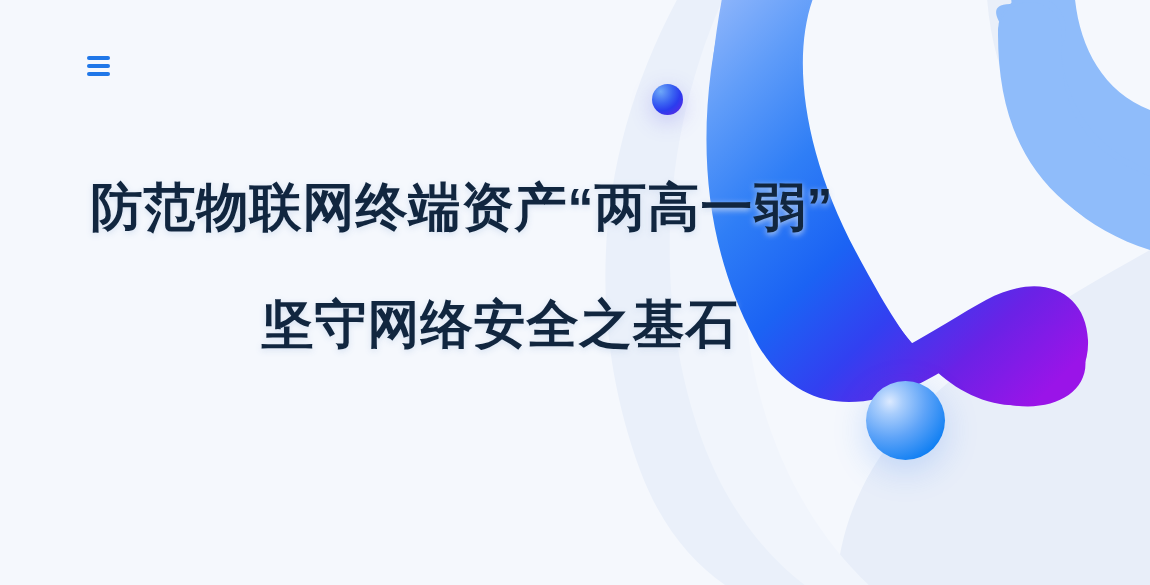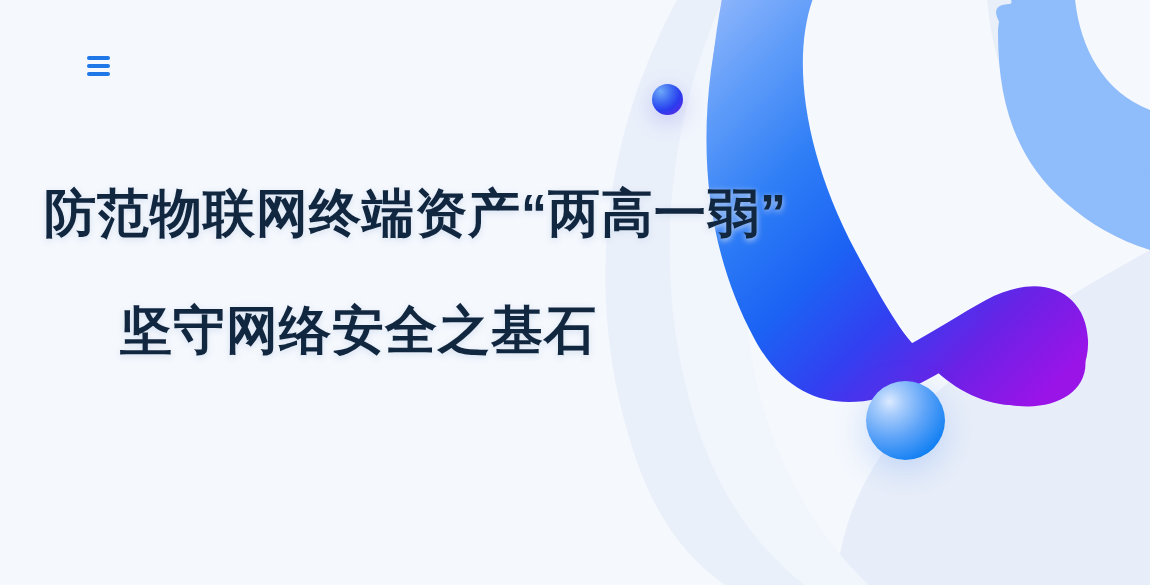--- a/index.html
+++ b/index.html
@@ -94,23 +94,24 @@
     width: 23px;
     height: 4px;
     border-radius: 2px;
     background: #1f77e8;
   }
 
   
   .headline {
     position: absolute;
     left: 0;
-    top: 186px;
+    top: 180px;
     width: 880px;
     z-index: 5;
+    text-align: center;
   }
   .headline-line {
     color: #11263f;
     font-size: 52px;
     font-weight: 700;
     line-height: 1.06;
     letter-spacing: 1px;
     white-space: nowrap;
     text-shadow: 0 2px 6px rgba(210, 222, 240, 0.9);
   }

